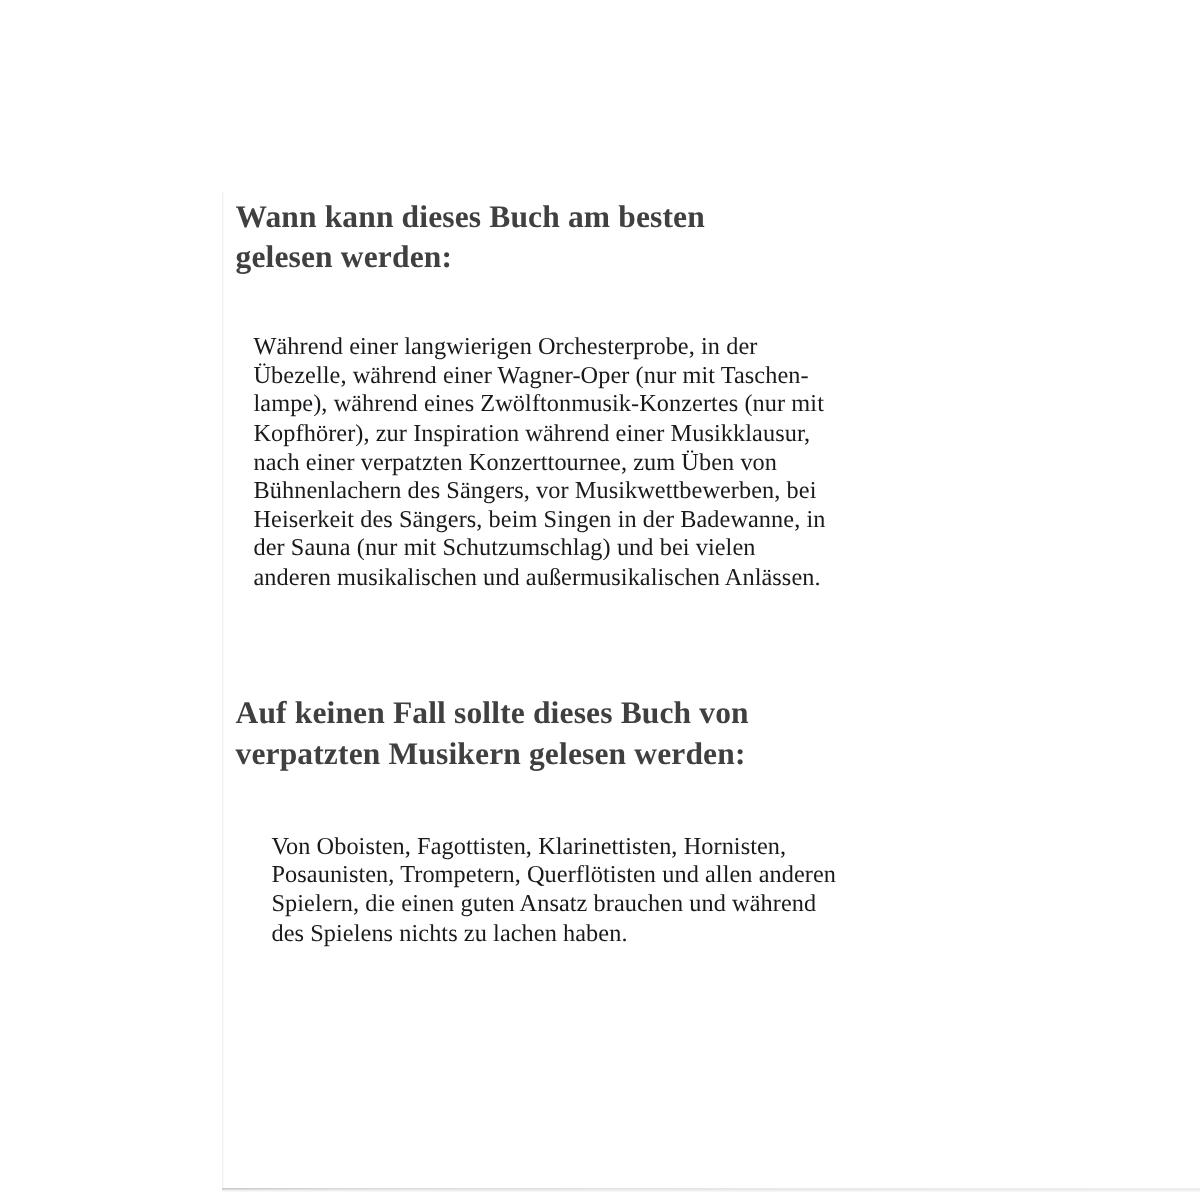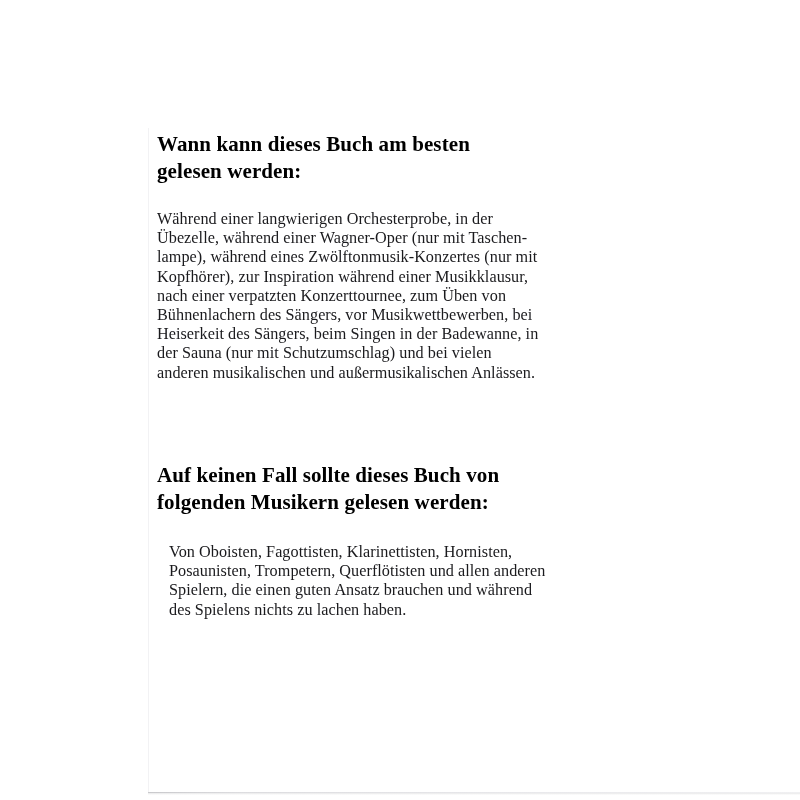--- a/index.html
+++ b/index.html
@@ -55,30 +55,30 @@
     left: 157px;
     top: 0;
     width: 448px;
   }
 
   .section-heading {
     font-weight: bold;
     font-size: 21px;
     line-height: 27px;
     letter-spacing: 0.1px;
-    color: #000000;
+    color: #404040;
     margin: 0;
     white-space: pre-line;
   }
 
   .body-paragraph {
     font-size: 16.2px;
     line-height: 19.2px;
     color: #1a1a1d;
-    margin: 0;
+    margin: 12px;
     white-space: pre-line;
     letter-spacing: 0.05px;
   }
 
   
   #heading-when      { position: absolute; top: 131px; left: 0; }
   #paragraph-when    { position: absolute; top: 210px; left: 0; width: 446px; }
   #heading-never     { position: absolute; top: 462px; left: 0; }
   #paragraph-never   { position: absolute; top: 543px; left: 12px; width: 446px; }
 </style>
@@ -100,21 +100,21 @@
 Übezelle, während einer Wagner-Oper (nur mit Taschen-
 lampe), während eines Zwölftonmusik-Konzertes (nur mit
 Kopfhörer), zur Inspiration während einer Musikklausur,
 nach einer verpatzten Konzerttournee, zum Üben von
 Bühnenlachern des Sängers, vor Musikwettbewerben, bei
 Heiserkeit des Sängers, beim Singen in der Badewanne, in
 der Sauna (nur mit Schutzumschlag) und bei vielen
 anderen musikalischen und außermusikalischen Anlässen.</p>
 
     <h2 id="heading-never" class="section-heading">Auf keinen Fall sollte dieses Buch von
-folgenden Musikern gelesen werden:</h2>
+verpatzten Musikern gelesen werden:</h2>
 
     <p id="paragraph-never" class="body-paragraph">Von Oboisten, Fagottisten, Klarinettisten, Hornisten,
 Posaunisten, Trompetern, Querflötisten und allen anderen
 Spielern, die einen guten Ansatz brauchen und während
 des Spielens nichts zu lachen haben.</p>
 
   </div>
 </div>
 
 </body></html>

